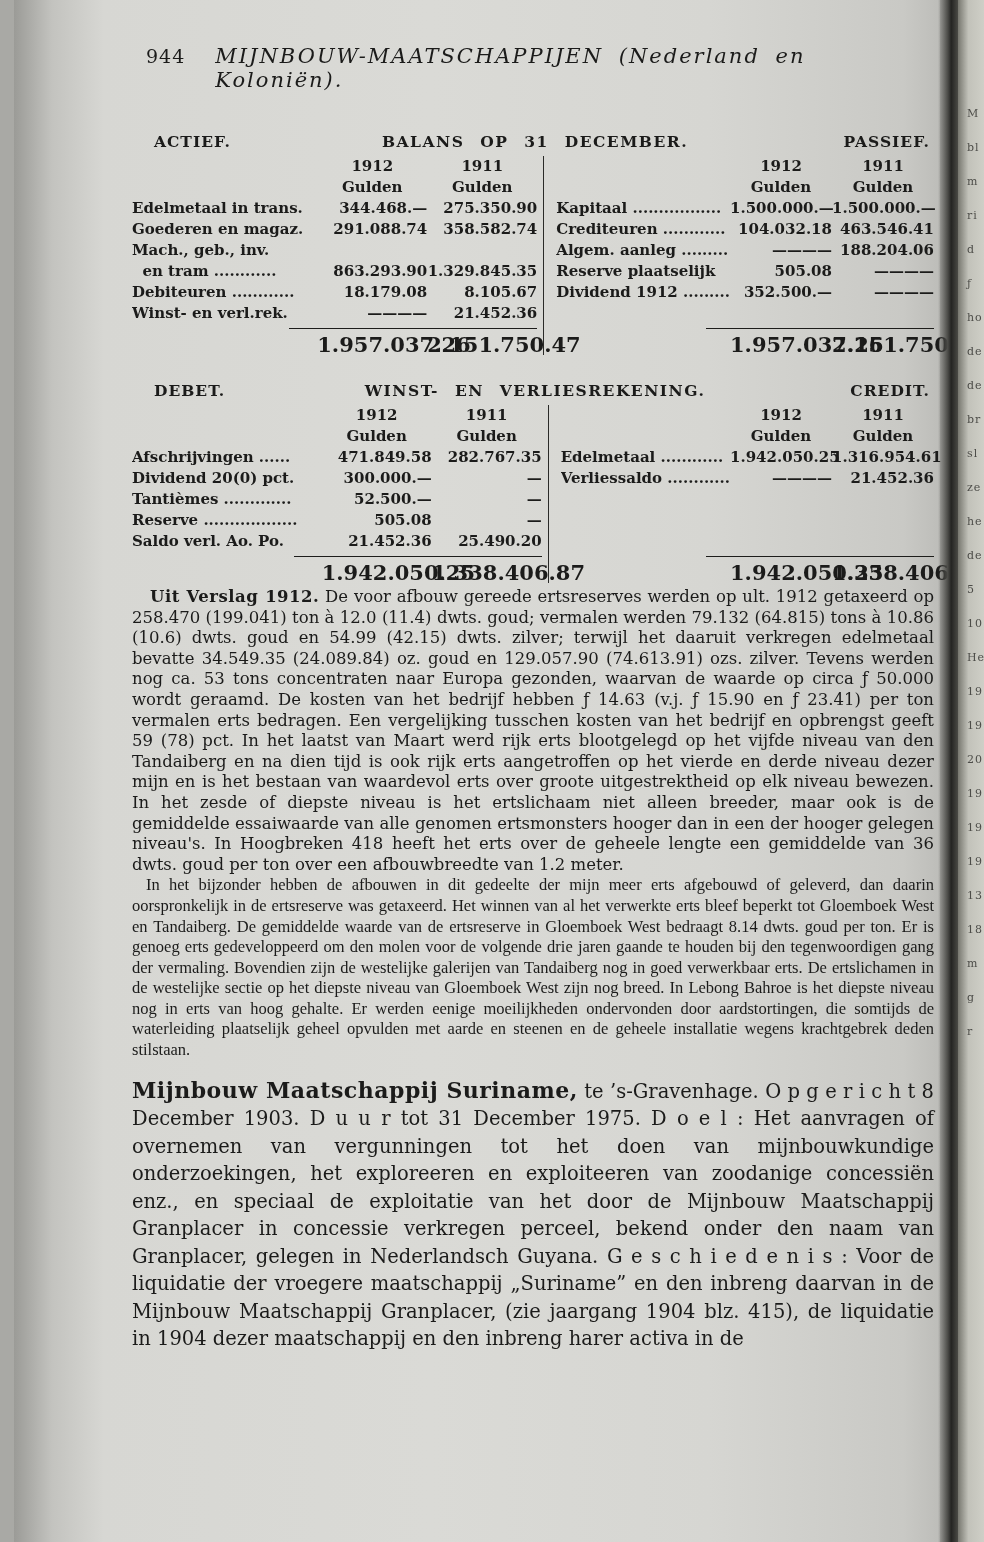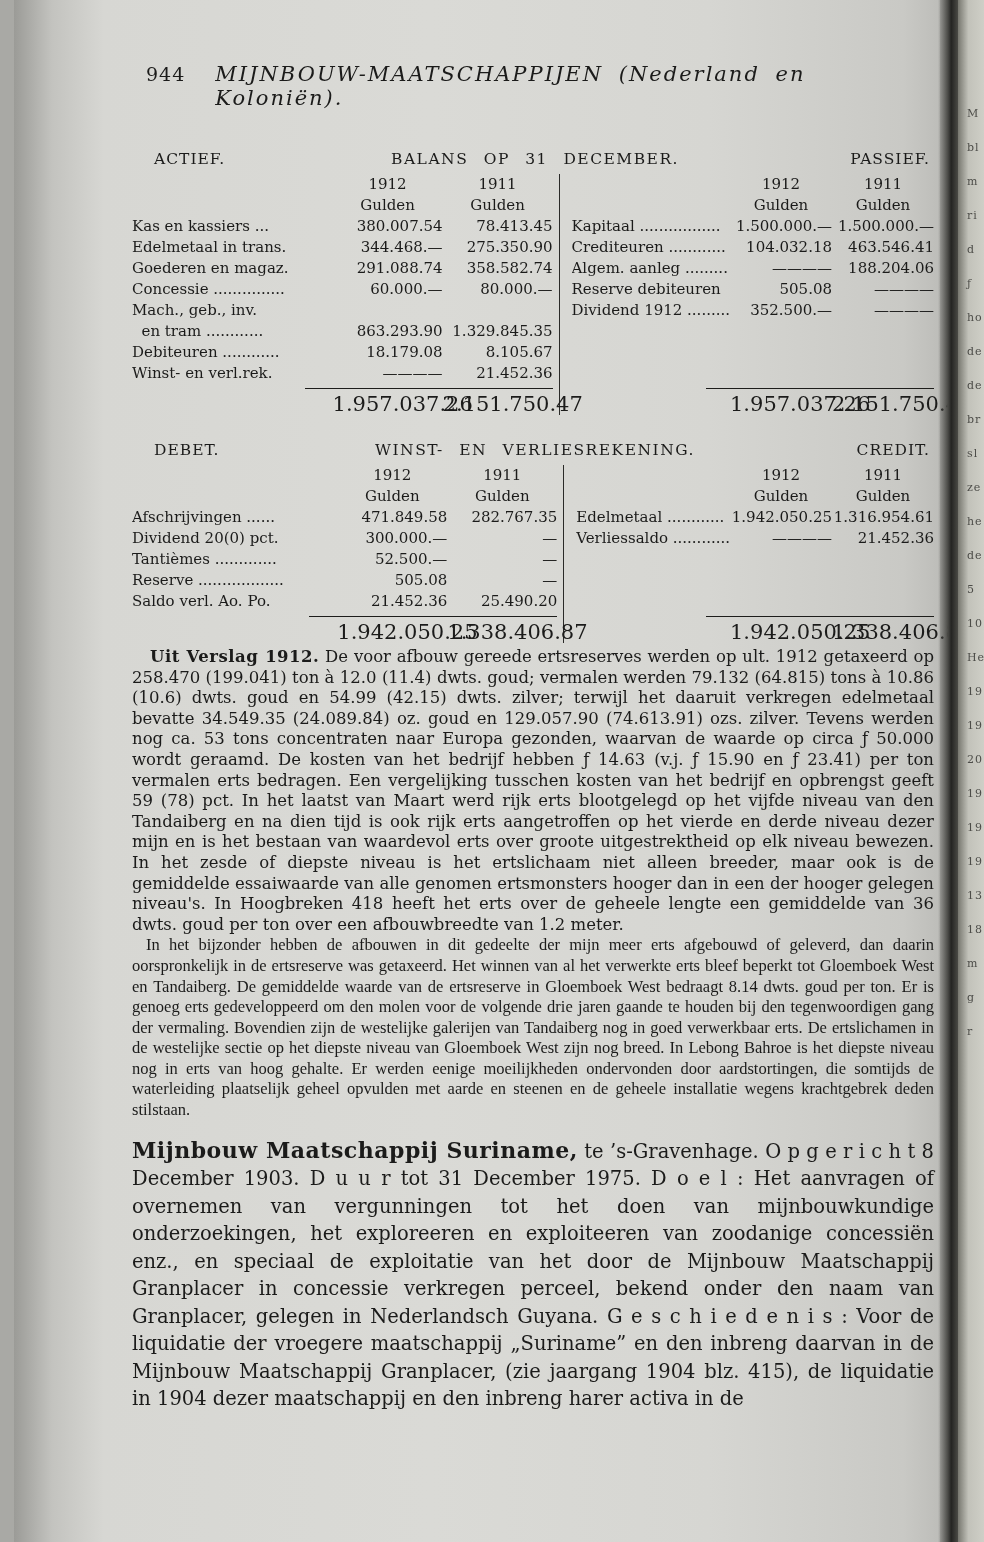--- a/index.html
+++ b/index.html
@@ -9,21 +9,21 @@
     font-family:"DejaVu Serif", serif;
     color:#1b1b1a;
     overflow:hidden;
   }
   .stage{position:relative;width:984px;height:1542px;}
 
   
   .page{
     position:absolute;top:0;bottom:0;left:14px;right:44px;
     background:linear-gradient(90deg,#9b9b97 0,#c3c3bf 38px,#d7d7d3 90px,#dadad6 45%,#d6d6d2 75%,#c9c9c5 96%,#bdbdb9 100%);
-    padding:62px 6px 0 118px;
+    padding:44px 6px 0 118px;
     box-sizing:border-box;
   }
   .gutter{
     position:absolute;top:0;bottom:0;right:24px;width:22px;
     background:linear-gradient(90deg,rgba(60,60,58,0) 0,#4a4a46 45%,#242422 60%,#55554f 100%);
   }
   .next-page{
     position:absolute;top:0;bottom:0;right:0;width:26px;
     background:linear-gradient(90deg,#77776f 0,#c2c2ba 40%,#cfcfc7 100%);
   }
@@ -33,21 +33,21 @@
     font-size:11px;color:#4c4c48;line-height:1;
   }
   .frag{display:block;letter-spacing:1px;}
 
   
   .page-header{display:flex;align-items:baseline;gap:30px;margin-bottom:40px;padding-left:14px;}
   .page-num{font-size:19px;letter-spacing:1px;}
   .page-title{font-size:21px;font-style:italic;letter-spacing:2px;word-spacing:7px;}
 
   
-  .fin-section{margin-bottom:4px;}
+  .fin-section{margin-bottom:4px;font-weight:bold;}
   .table-headings{position:relative;height:22px;font-size:15.5px;margin-bottom:2px;}
   .side-heading{letter-spacing:1px;}
   .heading-left{position:absolute;left:22px;top:0;}
   .heading-center{position:absolute;left:4px;right:0;top:0;text-align:center;letter-spacing:1.5px;word-spacing:9px;}
   .heading-right{position:absolute;right:4px;top:0;}
   .halves{display:flex;align-items:stretch;font-size:15px;line-height:21px;}
   .half{display:flex;flex-direction:column;}
   .half.left{width:448px;border-right:1px solid #2a2a28;padding-right:6px;box-sizing:border-box;}
   .half.right{flex:1;padding-left:12px;}
   .trow{display:flex;}
@@ -103,43 +103,33 @@
             <span class="tval c">1912</span>
             <span class="tval c">1911</span>
           </div>
           <div class="year-row">
             <span class="tlabel"></span>
             <span class="tval c">Gulden</span>
             <span class="tval c">Gulden</span>
           </div>
           <div class="rows">
 
-              <div class="trow">
-                <span class="tlabel">Kas en kassiers ...</span>
-                <span class="tval">380.007.54</span>
-                <span class="tval">78.413.45</span>
-              </div>
 
               <div class="trow">
                 <span class="tlabel">Edelmetaal in trans.</span>
                 <span class="tval">344.468.—</span>
                 <span class="tval">275.350.90</span>
               </div>
 
               <div class="trow">
                 <span class="tlabel">Goederen en magaz.</span>
                 <span class="tval">291.088.74</span>
                 <span class="tval">358.582.74</span>
               </div>
 
-              <div class="trow">
-                <span class="tlabel">Concessie ...............</span>
-                <span class="tval">60.000.—</span>
-                <span class="tval">80.000.—</span>
-              </div>
 
               <div class="trow">
                 <span class="tlabel">Mach., geb., inv.</span>
                 <span class="tval"></span>
                 <span class="tval"></span>
               </div>
 
               <div class="trow">
                 <span class="tlabel">  en tram ............</span>
                 <span class="tval">863.293.90</span>
@@ -192,21 +182,21 @@
                 <span class="tval">463.546.41</span>
               </div>
 
               <div class="trow">
                 <span class="tlabel">Algem. aanleg .........</span>
                 <span class="tval">————</span>
                 <span class="tval">188.204.06</span>
               </div>
 
               <div class="trow">
-                <span class="tlabel">Reserve debiteuren</span>
+                <span class="tlabel">Reserve plaatselijk</span>
                 <span class="tval">505.08</span>
                 <span class="tval">————</span>
               </div>
 
               <div class="trow">
                 <span class="tlabel">Dividend 1912 .........</span>
                 <span class="tval">352.500.—</span>
                 <span class="tval">————</span>
               </div>
             </div>

